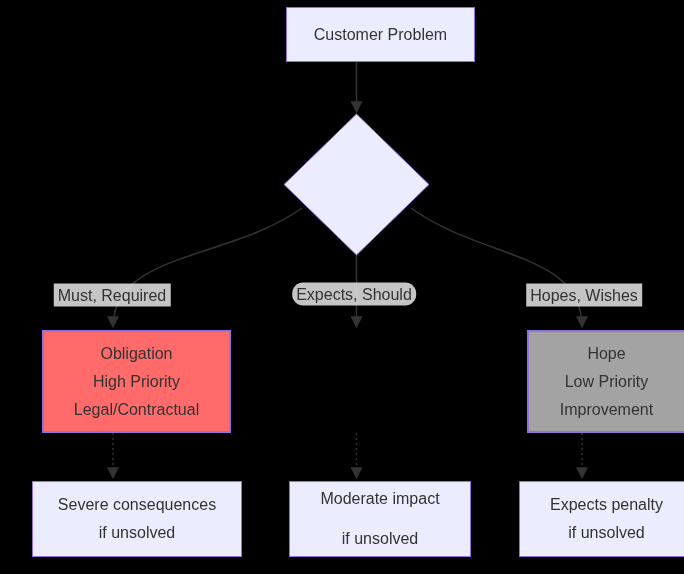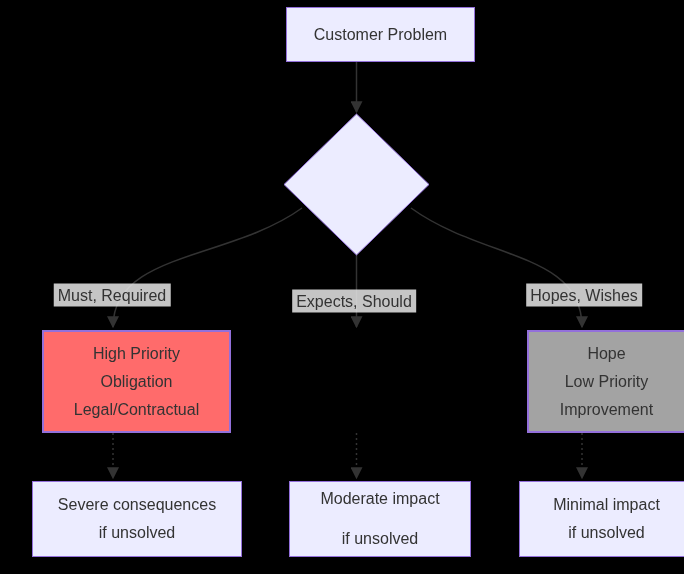--- a/index.html
+++ b/index.html
@@ -53,26 +53,26 @@
 
     <polygon class="diamond" points="356.5,114 429,184.5 356.5,255 284,184.5"></polygon>
   </svg>
 
   <div class="node" style="left:262px;top:7px;width:189px;height:55px;">
     <div>Customer Problem</div>
   </div>
 
 
   <div class="edge-label" style="left:112px;top:295px;">Must, Required</div>
-  <div class="edge-label" style="left:354px;top:301px;">Expects, Should</div>
+  <div class="edge-label" style="left:354px;top:294px;border-radius:11px;">Expects, Should</div>
   <div class="edge-label" style="left:584px;top:295px;">Hopes, Wishes</div>
 
   <div class="node colored" style="left: 18px; top: 330px; width: 189px; height: 103px; background-color: rgb(255, 107, 107);">
+    <div>Obligation</div>
     <div>High Priority</div>
-    <div>Obligation</div>
     <div>Legal/Contractual</div>
   </div>
 
 
   <div class="node colored" style="left: 503px; top: 330px; width: 159px; height: 103px; background-color: #a3a3a3;">
     <div>Hope</div>
     <div>Low Priority</div>
     <div>Improvement</div>
   </div>
 
@@ -80,17 +80,17 @@
     <div>Severe consequences</div>
     <div>if unsolved</div>
   </div>
 
   <div class="node" style="left:265px;top:481px;width:182px;height:76px;gap:12px;">
     <div>Moderate impact</div>
     <div>if unsolved</div>
   </div>
 
   <div class="node" style="left:495px;top:481px;width:175px;height:76px;">
-    <div>Minimal impact</div>
+    <div>Expects penalty</div>
     <div>if unsolved</div>
   </div>
 
 </div>
 
 </body></html>

